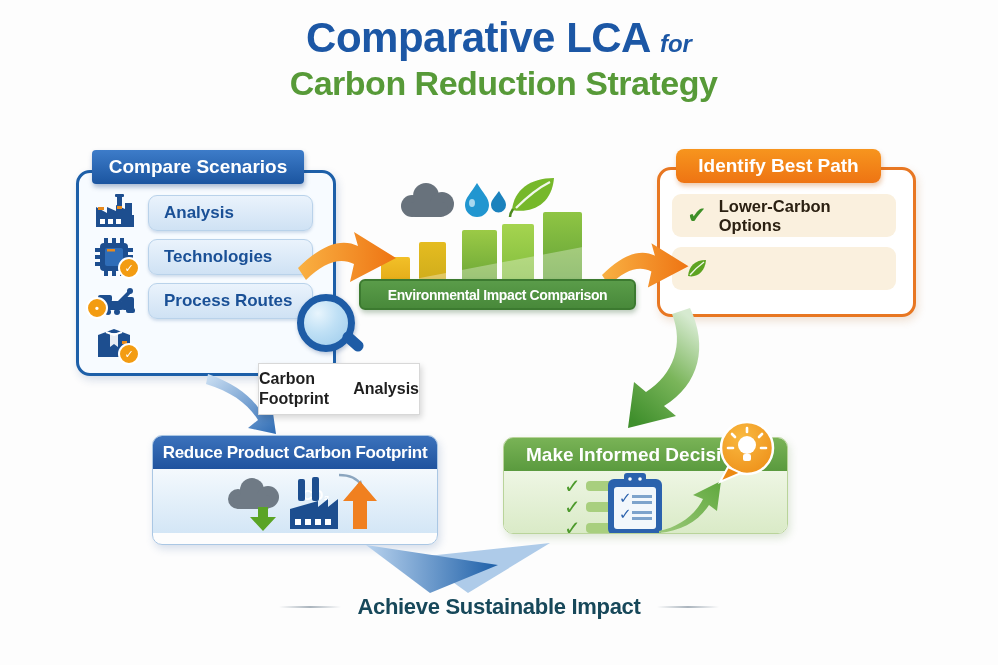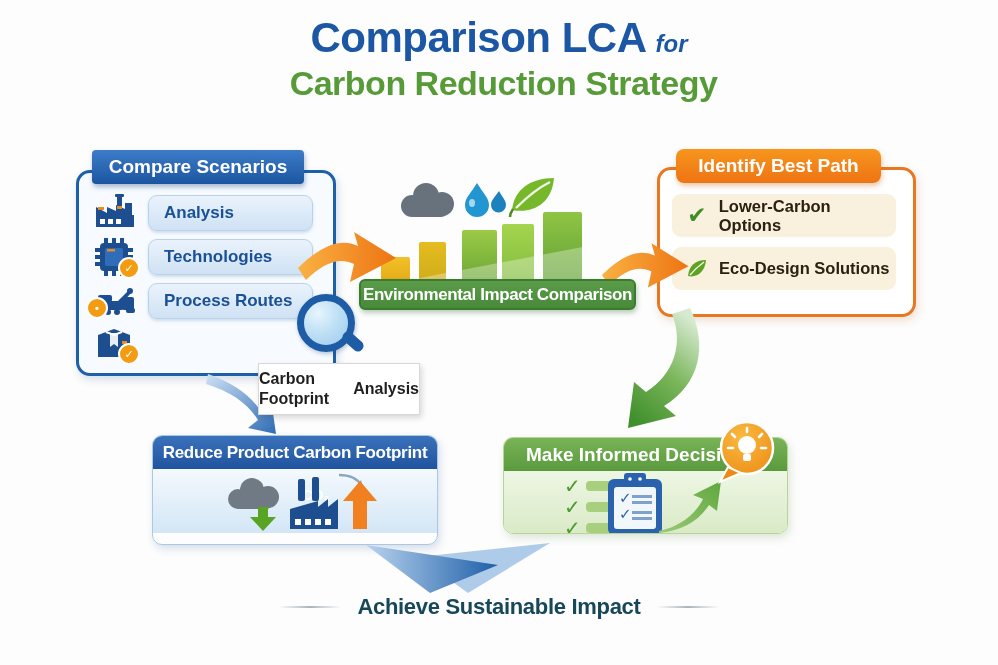--- a/index.html
+++ b/index.html
@@ -27,21 +27,21 @@
     color:#1a5096;font-size:17px;font-weight:bold;box-sizing:border-box;}
   .badge{position:absolute;width:18px;height:18px;border-radius:50%;background:#f39c12;
     border:2px solid #fff;color:#fff;font-size:11px;font-weight:bold;line-height:18px;text-align:center;}
 
   
   #bars-box{left:378px;top:200px;width:210px;height:93px;z-index:2;}
   .bar{position:absolute;bottom:0;border-radius:2px 2px 0 0;}
   #bars-shine{left:378px;top:200px;width:210px;height:93px;z-index:3;pointer-events:none;}
   #impact-banner{left:359px;top:279px;width:277px;height:31px;border-radius:6px;z-index:6;
     background:linear-gradient(#5a9c49,#48893a);border:2px solid #3c7a30;box-sizing:border-box;
-    box-shadow:1px 3px 5px rgba(40,90,40,.3);color:#fff;font-size:17px;font-weight:bold;
+    box-shadow:1px 3px 5px rgba(40,90,40,.3);color:#fff;font-size:14px;font-weight:bold;
     letter-spacing:-0.4px;display:flex;align-items:center;justify-content:center;}
   #co2-cloud-chart{left:396px;top:180px;width:64px;height:40px;z-index:4;}
   .co2-text{position:absolute;width:100%;text-align:center;color:#fff;font-weight:bold;}
 
   
   #identify-panel{left:657px;top:167px;width:253px;height:144px;background:#ffffff;
     border:3px solid #e87722;border-radius:14px;box-shadow:2px 4px 8px rgba(180,100,30,.18);z-index:2;}
   #identify-header{left:676px;top:149px;width:205px;height:34px;border-radius:8px;z-index:4;
     background:linear-gradient(#f7951e,#ee7413);box-shadow:1px 3px 5px rgba(200,100,20,.35);
     color:#fff;font-size:19px;font-weight:bold;display:flex;align-items:center;justify-content:center;}
@@ -88,21 +88,21 @@
   #footer-label{color:#17485a;font-size:22px;font-weight:bold;margin:0 16px;letter-spacing:-0.3px;}
 
   .svgabs{position:absolute;z-index:5;}
 </style>
 </head>
 <body>
 
 <div id="stage">
 
   <div class="abs" id="title-wrap">
-    <div><span id="title-line1">Comparison LCA</span><span id="title-for">for</span></div>
+    <div><span id="title-line1">Comparative LCA</span><span id="title-for">for</span></div>
     <div id="title-line2">Carbon Reduction Strategy</div>
   </div>
 
   <div class="abs" id="compare-panel"></div>
   <div class="abs" id="compare-header">Compare Scenarios</div>
 
   <div class="abs compare-row" style="top:193px;">
     <span class="row-icon">
       <svg width="44" height="40" viewBox="0 0 44 40">
           <g fill="#1d4e8f">
@@ -223,21 +223,20 @@
     <span class="identify-icon green-check">✔</span>
     <span>Lower-Carbon Options</span>
   </div>
   <div class="abs identify-item" style="top:247px;">
     <span class="identify-icon">
       <svg width="22" height="22" viewBox="0 0 22 22">
         <path d="M20 2 C9 2 3 8 2 18 C11 20 19 14 20 2 Z" fill="#5da321"></path>
         <path d="M4 17 C9 11 14 7 18 4" stroke="#fff" stroke-width="1.4" fill="none" opacity="0.9"></path>
       </svg>
     </span>
-    <span>Eco-Design Solutions</span>
   </div>
 
   <div class="abs" id="magnifier">
     <div id="mag-lens"></div>
     <div id="mag-handle"></div>
   </div>
 
   <div class="abs" id="analysis-box">
     <span>Carbon Footprint</span>
     <span>Analysis</span>

